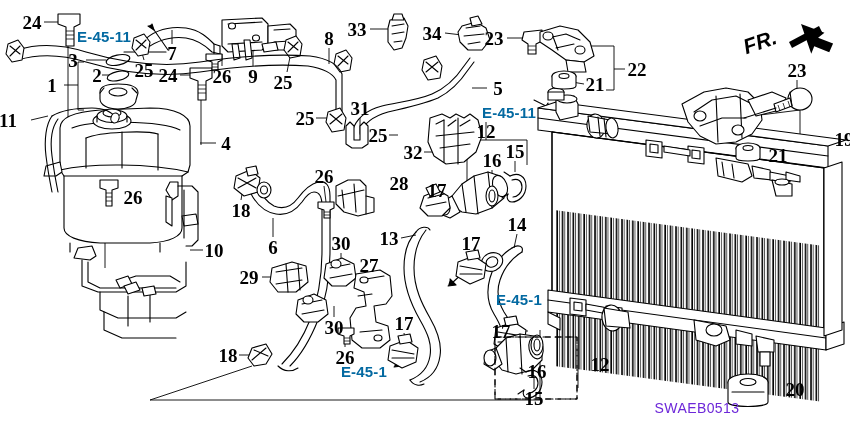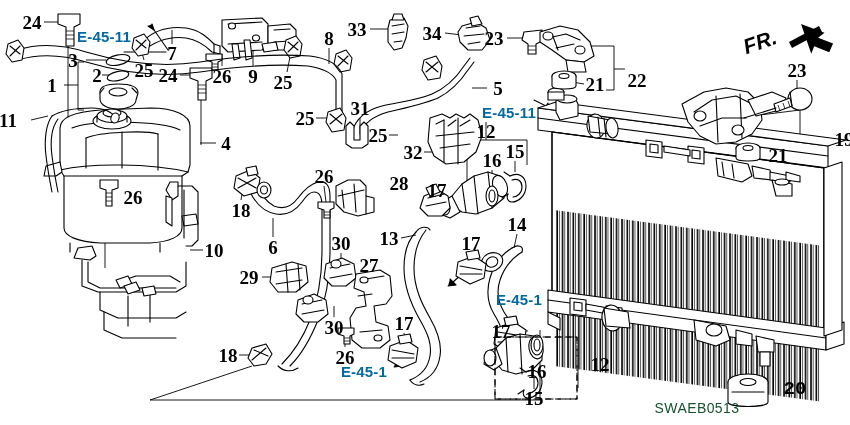--- a/index.html
+++ b/index.html
@@ -19,21 +19,21 @@
   .code{
     position:absolute;
     font-family:"Liberation Sans", sans-serif;
     font-size:15px;font-weight:700;color:#0369a1;
     letter-spacing:.2px;white-space:nowrap;
     transform:translate(-50%,-50%);
   }
   .diagcode{
     position:absolute;
     font-family:"Liberation Sans", sans-serif;
-    font-size:14px;font-weight:400;color:#14532d;
+    font-size:14px;font-weight:400;color:#6d28d9;
     letter-spacing:.4px;white-space:nowrap;
     transform:translate(-50%,-50%);
   }
   .fr{
     position:absolute;
     font-family:"Liberation Sans", sans-serif;
     font-size:21px;font-weight:700;font-style:italic;color:#000;
     white-space:nowrap;transform:translate(-50%,-50%) rotate(-19deg);
   }
 </style>
@@ -643,21 +643,21 @@
       <div class="lbl" style="left: 144px; top: 70px;">25</div>
       <div class="lbl" style="left: 172px; top: 53px;">7</div>
       <div class="lbl" style="left: 168px; top: 75px;">24</div>
       <div class="lbl" style="left: 222px; top: 76px;">26</div>
       <div class="lbl" style="left: 253px; top: 76px;">9</div>
       <div class="lbl" style="left: 283px; top: 82px;">25</div>
       <div class="lbl" style="left: 329px; top: 38px;">8</div>
       <div class="lbl" style="left: 357px; top: 29px;">33</div>
       <div class="lbl" style="left: 432px; top: 33px;">34</div>
       <div class="lbl" style="left: 494px; top: 38px;">23</div>
-      <div class="lbl" style="left: 637px; top: 80px;">22</div>
+      <div class="lbl" style="left: 637px; top: 69px;">22</div>
       <div class="lbl" style="left: 595px; top: 84px;">21</div>
       <div class="lbl" style="left: 797px; top: 70px;">23</div>
       <div class="lbl" style="left: 844px; top: 139px;">19</div>
       <div class="lbl" style="left: 778px; top: 155px;">21</div>
       <div class="lbl" style="left: 305px; top: 118px;">25</div>
       <div class="lbl" style="left: 360px; top: 108px;">31</div>
       <div class="lbl" style="left: 378px; top: 135px;">25</div>
       <div class="lbl" style="left: 498px; top: 88px;">5</div>
       <div class="lbl" style="left: 413px; top: 152px;">32</div>
       <div class="lbl" style="left: 226px; top: 143px;">4</div>
@@ -678,21 +678,21 @@
       <div class="lbl" style="left: 214px; top: 250px;">10</div>
       <div class="lbl" style="left: 389px; top: 238px;">13</div>
       <div class="lbl" style="left: 517px; top: 224px;">14</div>
       <div class="lbl" style="left: 471px; top: 243px;">17</div>
       <div class="lbl" style="left: 404px; top: 323px;">17</div>
       <div class="lbl" style="left: 501px; top: 331px;">17</div>
       <div class="lbl" style="left: 228px; top: 355px;">18</div>
       <div class="lbl" style="left: 537px; top: 371px;">16</div>
       <div class="lbl" style="left: 534px; top: 398px;">15</div>
       <div class="lbl" style="left: 600px; top: 364px;">12</div>
-      <div class="lbl" style="left: 795px; top: 389px; font-family: Liberation Mono, monospace;">20</div>
+      <div class="lbl" style="left: 795px; top: 389px;">20</div>
     </div>
   <div id="code-layer">
       <div class="code" style="left: 104px; top: 36px;">E-45-11</div>
       <div class="code" style="left: 509px; top: 112px;">E-45-11</div>
       <div class="code" style="left: 519px; top: 299px;">E-45-1</div>
       <div class="code" style="left: 364px; top: 371px;">E-45-1</div>
     </div>
 
   <div class="fr" style="left:760px;top:42px;">FR.</div>
 

